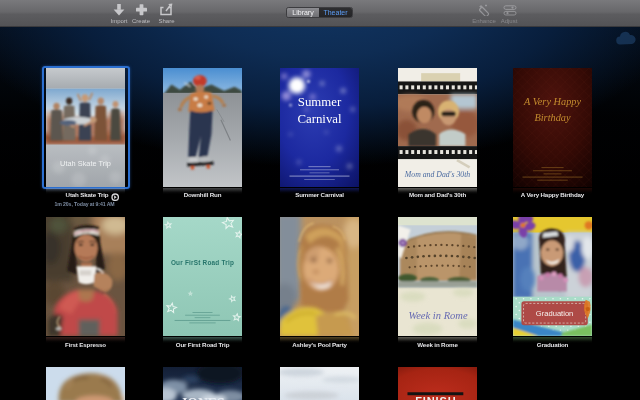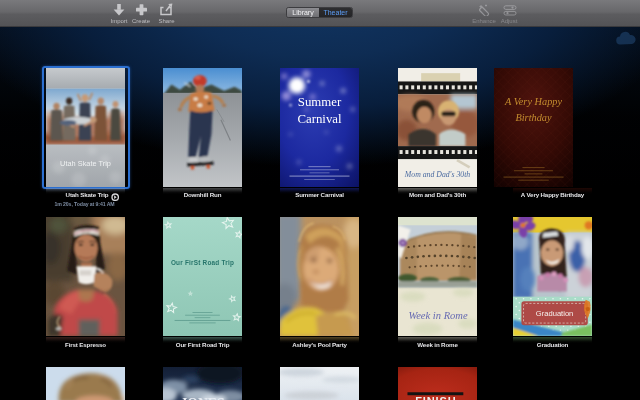--- a/index.html
+++ b/index.html
@@ -266,21 +266,21 @@
         <rect x="51.0" y="79.3" width="2.9" height="3.8"></rect>
         <rect x="56.5" y="79.3" width="2.9" height="3.8"></rect>
         <rect x="62.0" y="79.3" width="2.9" height="3.8"></rect>
         <rect x="67.5" y="79.3" width="2.9" height="3.8"></rect>
         <rect x="73.0" y="79.3" width="2.9" height="3.8"></rect>
       </g>
 <path d="M56,89 l12,7" stroke="#ccc4ae" stroke-width="2.5" opacity="0.75"></path>
 <text x="37.5" y="105" font-size="7.4" fill="#4a6aa0" text-anchor="middle" font-family="Liberation Serif" font-style="italic">Mom and Dad's 30th</text>
 </svg>
   </div>
-<div class="p" style="left:494px;top:68px">
+<div class="p" style="left:513px;top:68px">
     <svg width="79" height="119" viewBox="0 0 75 115" preserveAspectRatio="none">
 <defs>
 <radialGradient id="gB" cx="0.5" cy="0.3" r="0.85">
           <stop offset="0" stop-color="#4e130d"></stop>
           <stop offset="0.55" stop-color="#340a05"></stop>
           <stop offset="1" stop-color="#120201"></stop>
         </radialGradient>
 <pattern id="q" width="9" height="9" patternUnits="userSpaceOnUse">
           <path d="M0,0 L9,9 M9,0 L0,9" stroke="#6e2818" stroke-width="0.5"></path>
         </pattern>

